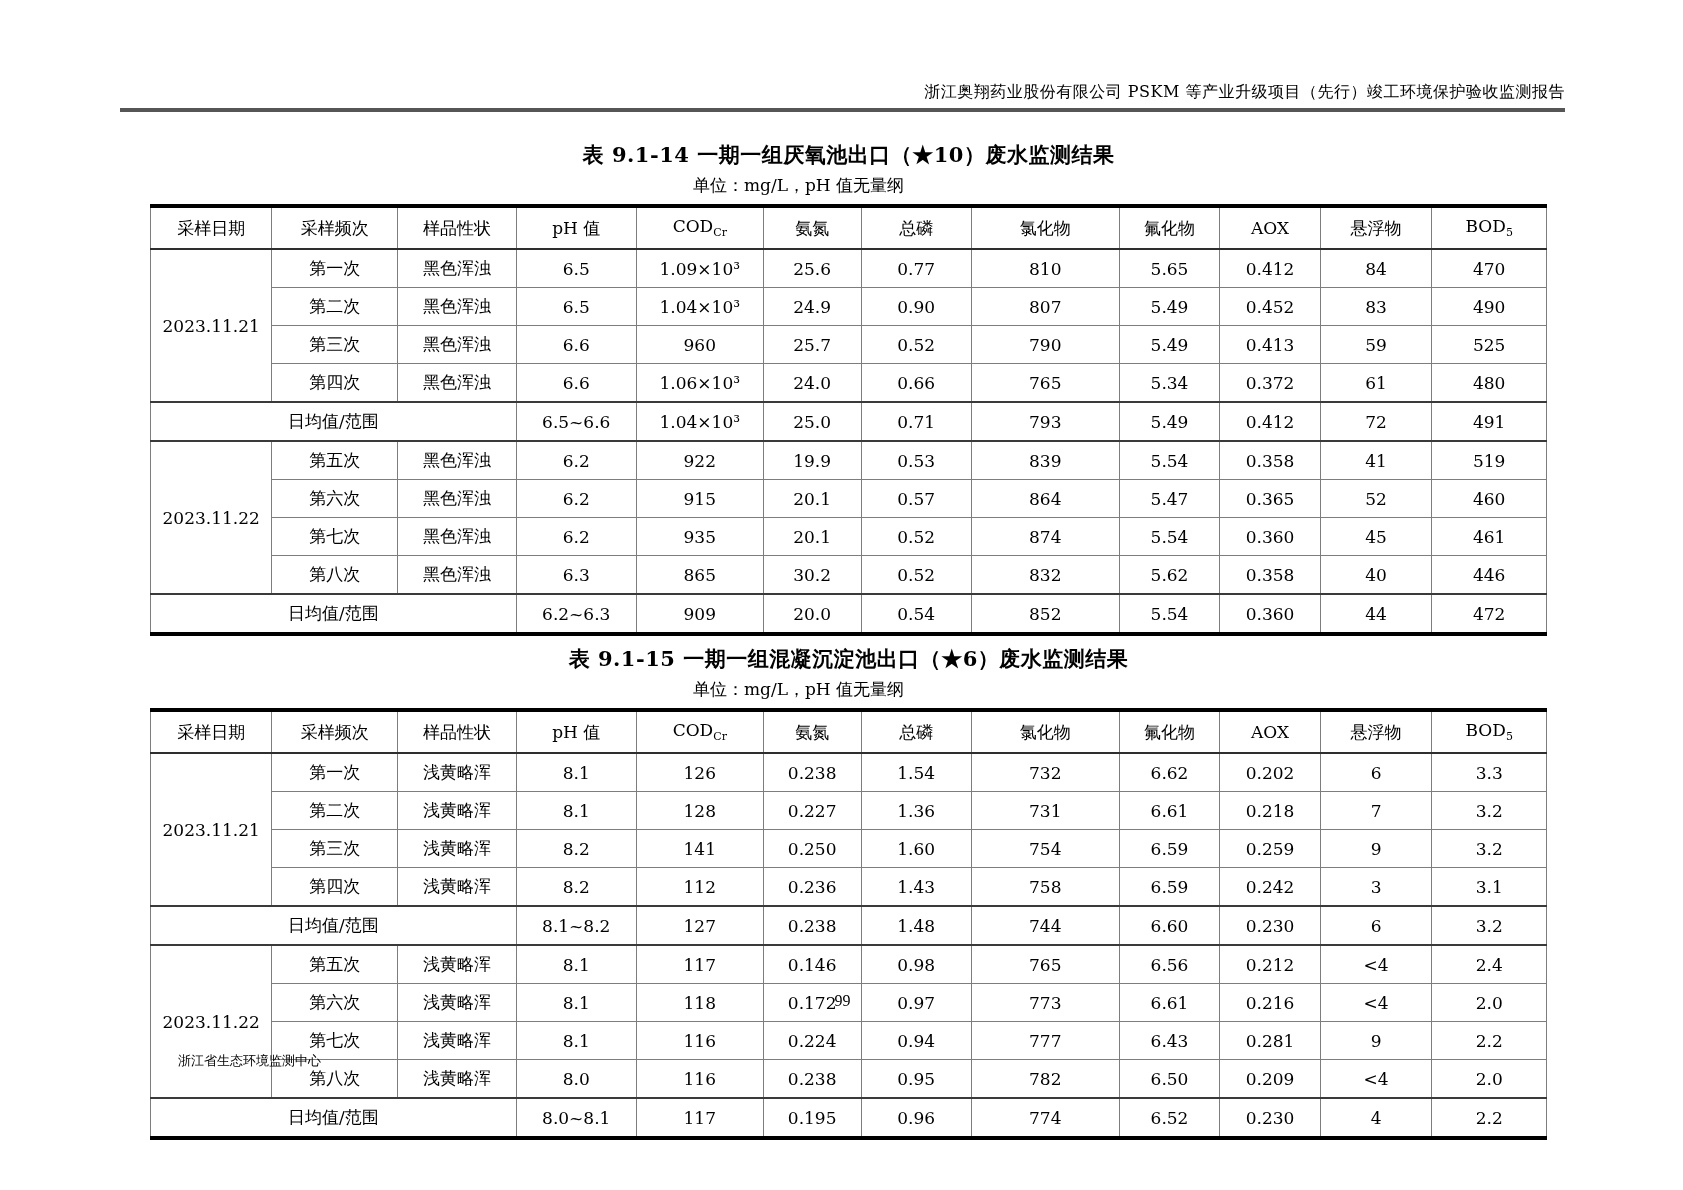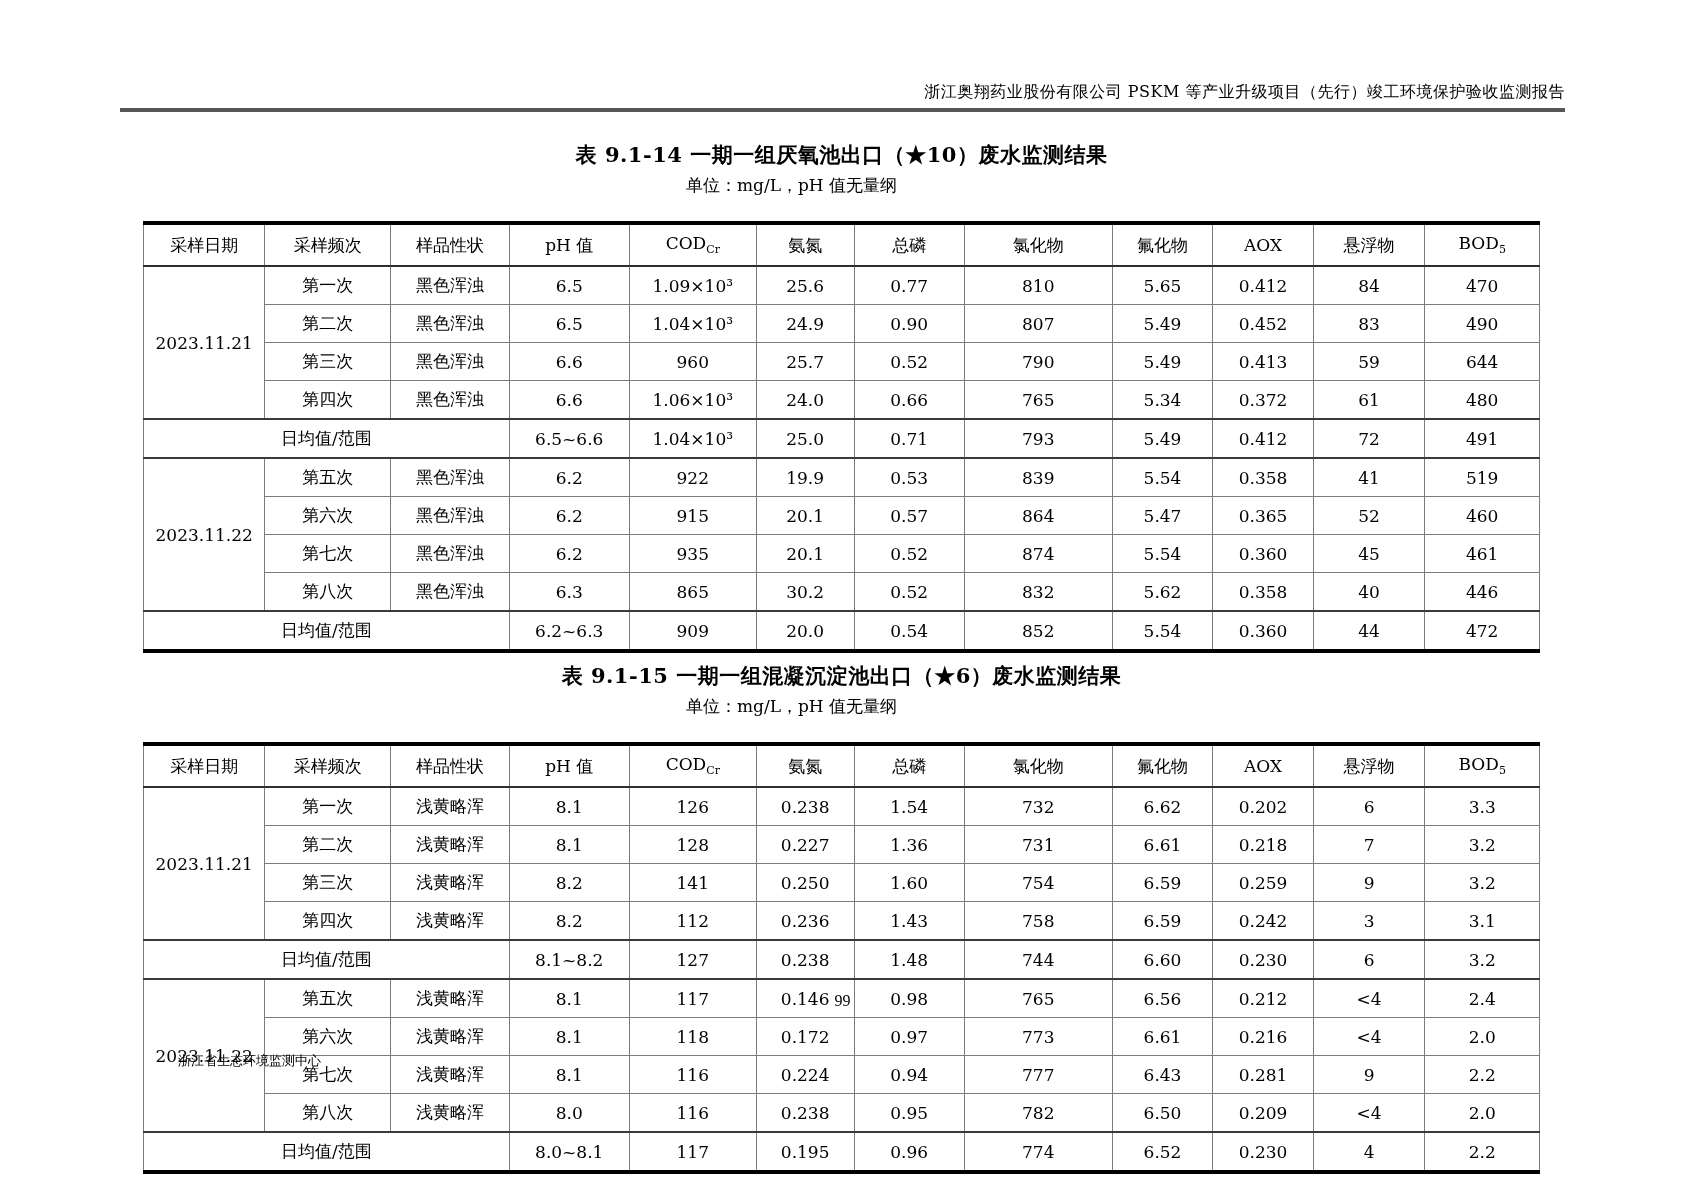--- a/index.html
+++ b/index.html
@@ -29,21 +29,21 @@
     position: absolute;
     top: 108px;
     left: 120px;
     width: 1445px;
     height: 4px;
     background: #565656;
   }
   .content {
     position: absolute;
     top: 140px;
-    left: 143px;
+    left: 150px;
     width: 1397px;
   }
   .doc-title {
     text-align: center;
     font-weight: bold;
     font-size: 21px;
     height: 30px;
     line-height: 30px;
     letter-spacing: 0.5px;
   }
@@ -52,21 +52,21 @@
   }
   .unit-note {
     margin-top: 2px;
     height: 26px;
     line-height: 26px;
     text-align: center;
     padding-right: 100px;
     font-size: 17px;
   }
   table.mon-table {
-    margin-top: 23px;
+    margin-top: 6px;
     width: 100%;
     border-collapse: collapse;
     table-layout: fixed;
     border-top: 4px solid #000;
     border-bottom: 4px solid #000;
     border-left: 1px solid #6f6f6f;
     border-right: 1px solid #6f6f6f;
   }
   table.mon-table th,
   table.mon-table td {
@@ -183,21 +183,21 @@
           <td>第三次</td>
           <td>黑色浑浊</td>
           <td>6.6</td>
           <td>960</td>
           <td>25.7</td>
           <td>0.52</td>
           <td>790</td>
           <td>5.49</td>
           <td>0.413</td>
           <td>59</td>
-          <td>644</td>
+          <td>525</td>
         </tr>
         <tr>
           <td>第四次</td>
           <td>黑色浑浊</td>
           <td>6.6</td>
           <td>1.06×10³</td>
           <td>24.0</td>
           <td>0.66</td>
           <td>765</td>
           <td>5.34</td>

